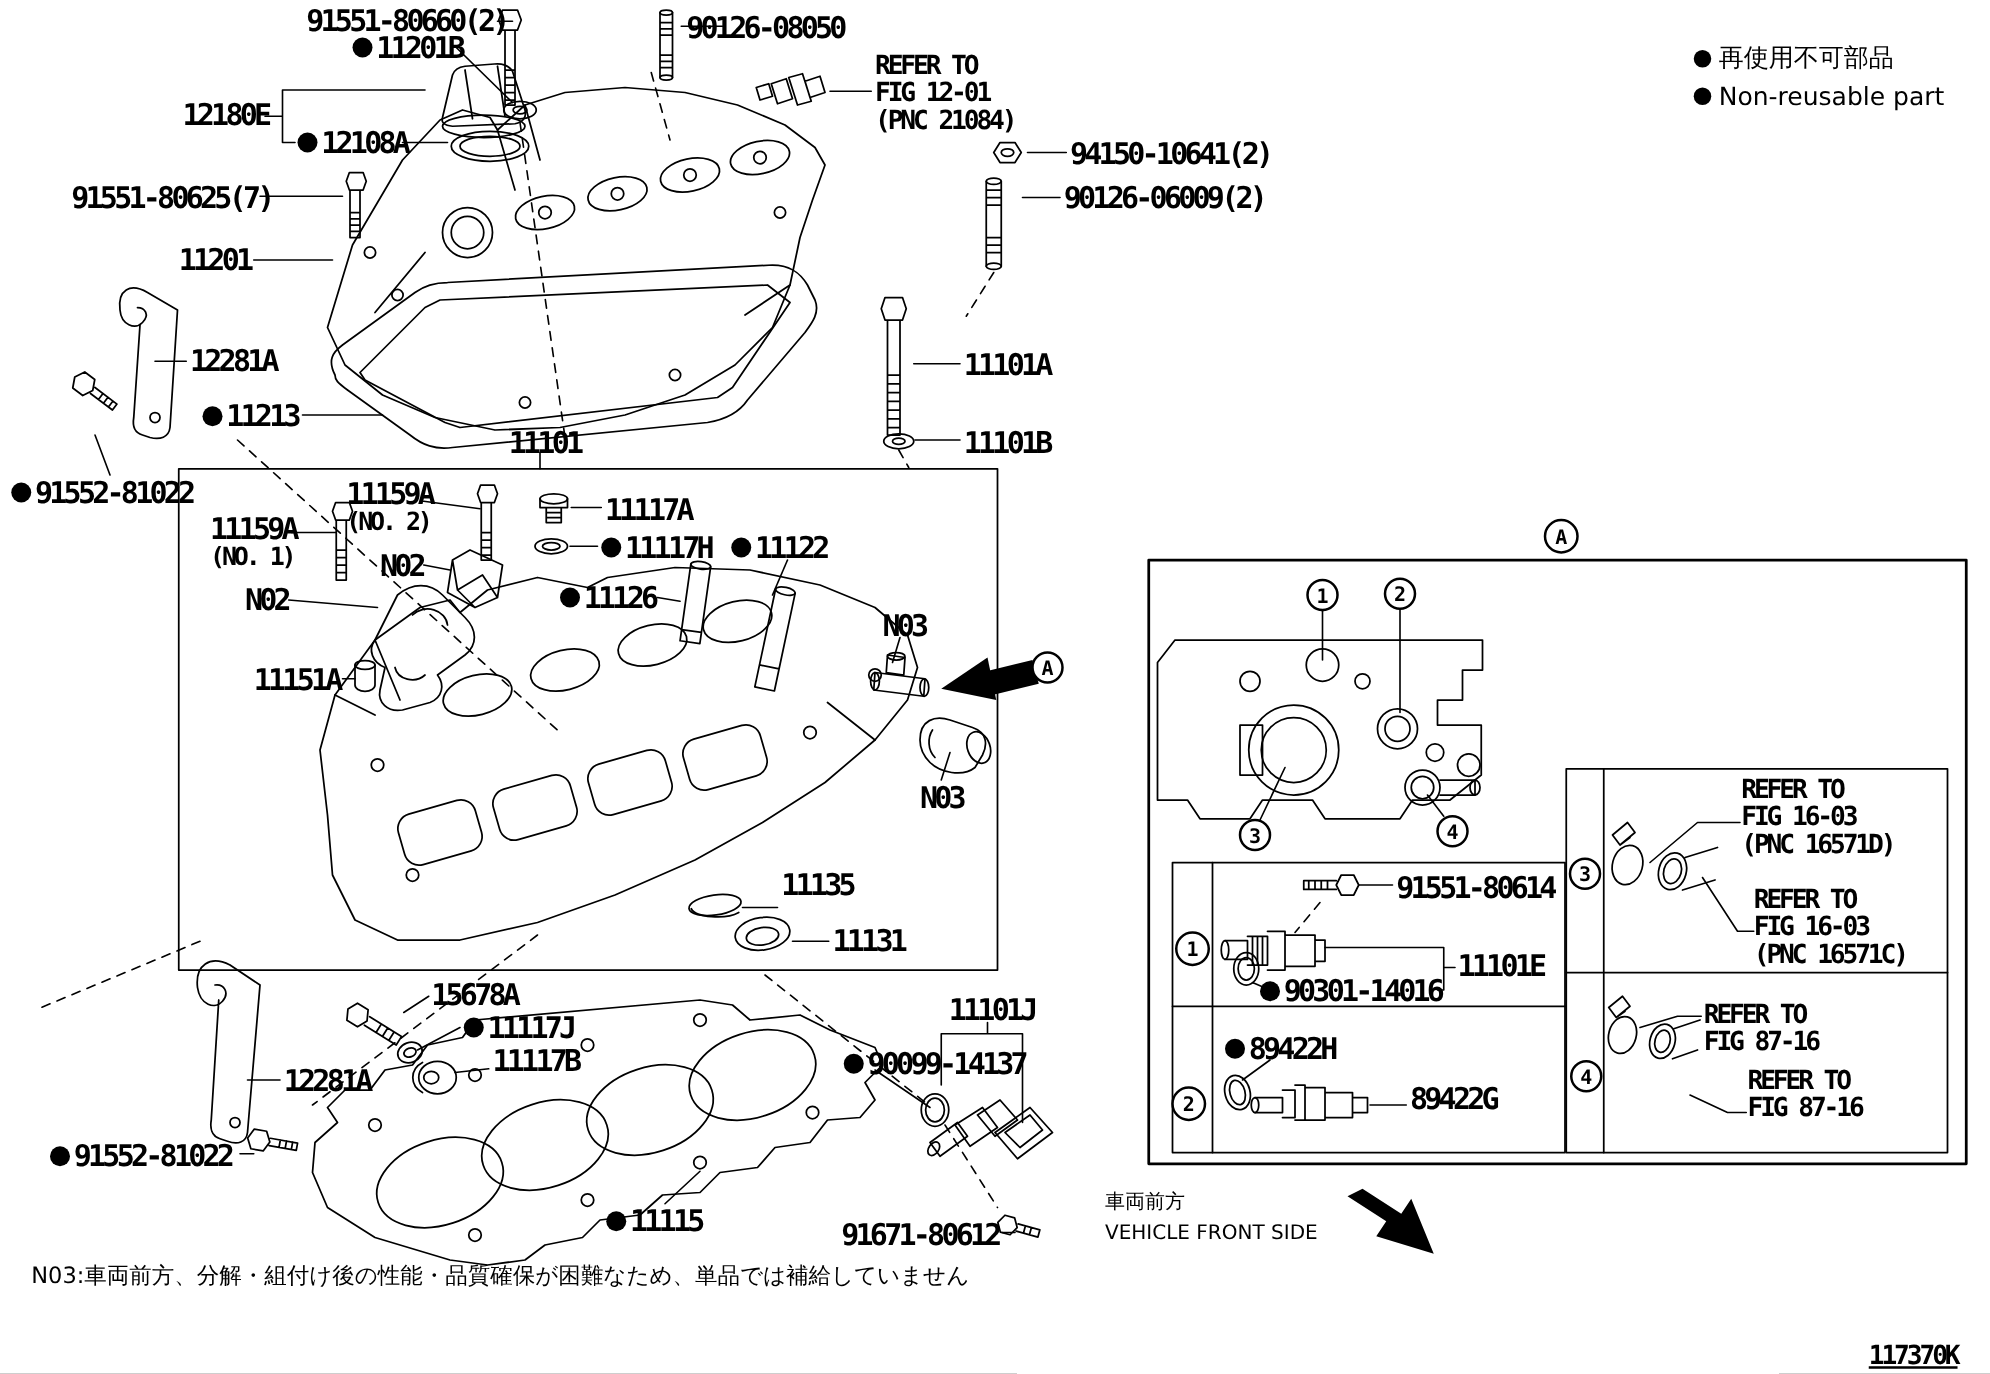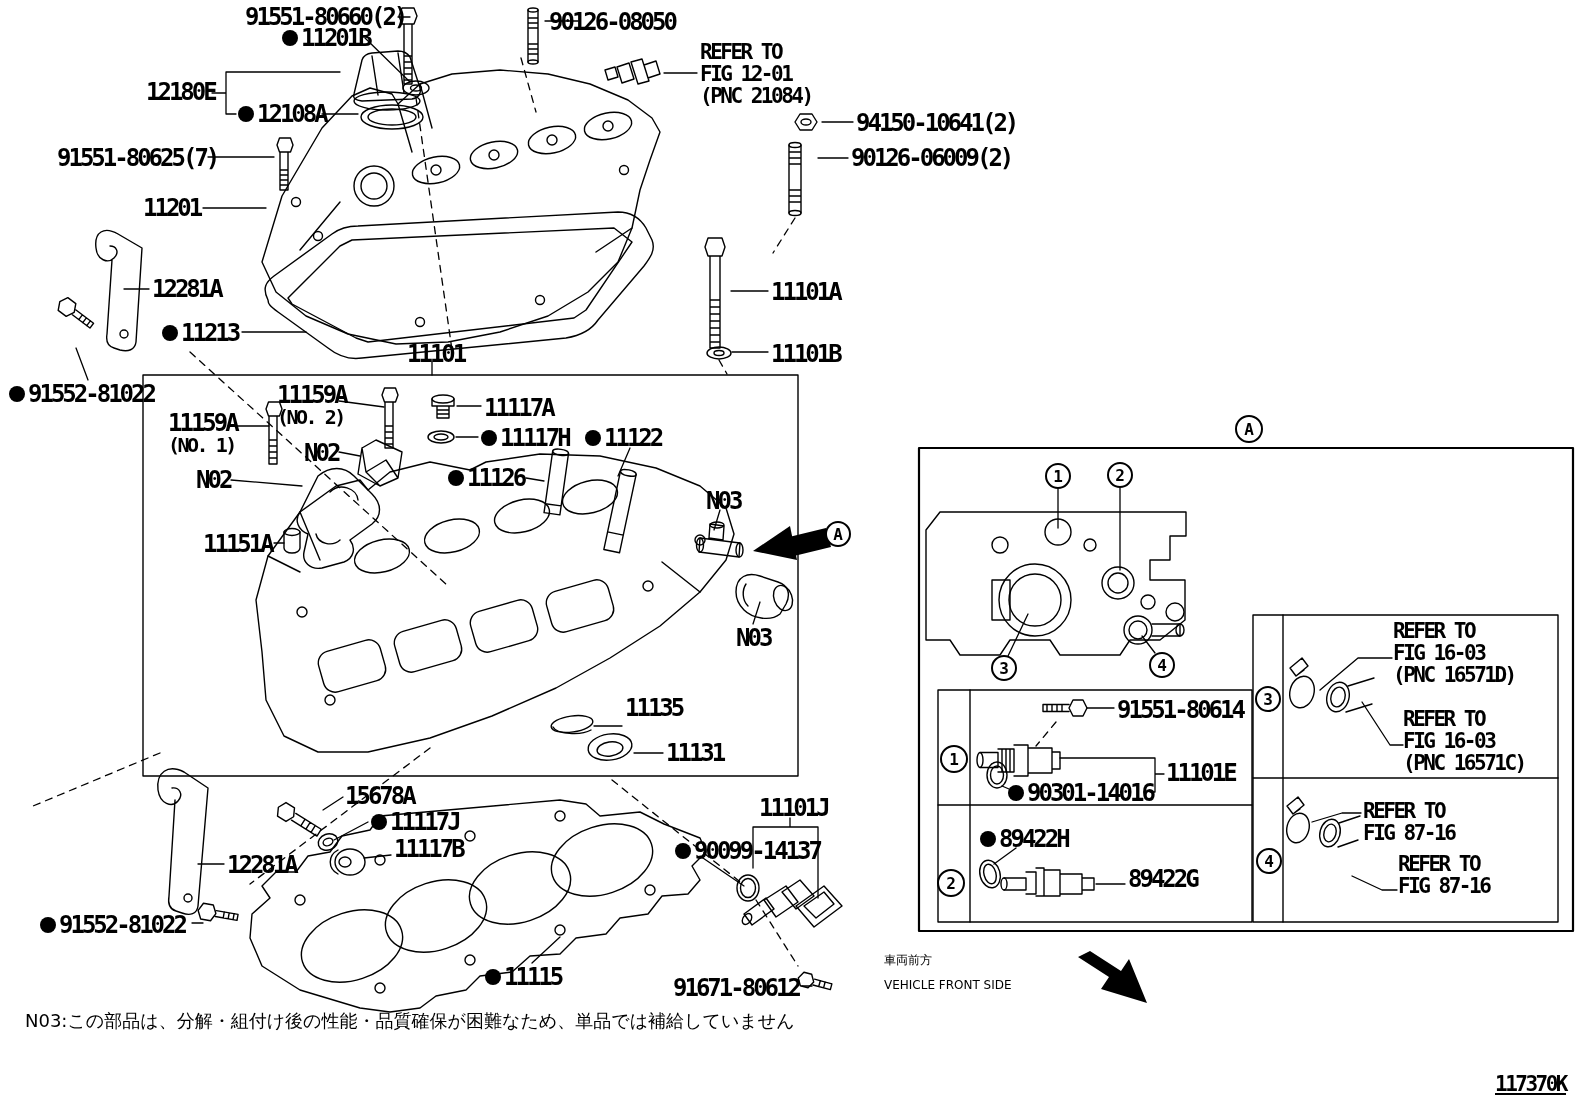--- a/index.html
+++ b/index.html
@@ -31,21 +31,21 @@
   }
   .dot.sm { width:14px; height:14px; }
   .circ {
     position:absolute; width:26px; height:26px; border:2px solid #000; border-radius:50%;
     display:flex; align-items:center; justify-content:center;
     font:700 16px "DejaVu Sans Mono", monospace; background:#fff; box-sizing:border-box;
   }
   .legend { position:absolute; left:1355px; top:33px; display:flex; flex-direction:column; gap:5px; }
   .legend .row { display:flex; align-items:center; gap:6px; font-size:20px; }
   .note-block { position:absolute; left:25px; top:1010px; font-size:18px; line-height:21.5px; }
-  .vfs { position:absolute; left:884px; top:948px; font-size:12px; line-height:25px; }
+  .vfs { position:absolute; left:884px; top:948px; font-size:16px; line-height:25px; }
   .doc { position:absolute; left:1495px; top:1072px; font:700 21px "DejaVu Sans Mono",monospace; letter-spacing:-2.5px;text-decoration:underline; }
 </style>
 </head>
 <body>
 
 <div class="stage">
 
   <svg class="art" width="1592" height="1099" viewBox="0 0 1592 1099">
 
     <g>
@@ -607,25 +607,35 @@
       <div>FIG 87-16</div>
     </div>
   </div>
   <div class="lbl small" style="left:1398px;top:853px">
     <div class="stack">
       <div>REFER TO</div>
       <div>FIG 87-16</div>
     </div>
   </div>
 
+  <div class="legend">
+    <div class="row">
+      <span class="dot sm"></span>
+      <span>再使用不可部品</span>
+    </div>
+    <div class="row">
+      <span class="dot sm"></span>
+      <span>Non-reusable part</span>
+    </div>
+  </div>
 
   <div class="vfs">
     <div>車両前方</div>
     <div>VEHICLE FRONT SIDE</div>
   </div>
 
   <div class="note-block">
-    <div>N03:この部品は、分解・組付け後の性能・品質確保が困難なため、単品では補給していません</div>
+    <div>N03:車両前方、分解・組付け後の性能・品質確保が困難なため、単品では補給していません</div>
   </div>
 
   <div class="doc">117370K</div>
 
 </div>
 
 </body></html>

